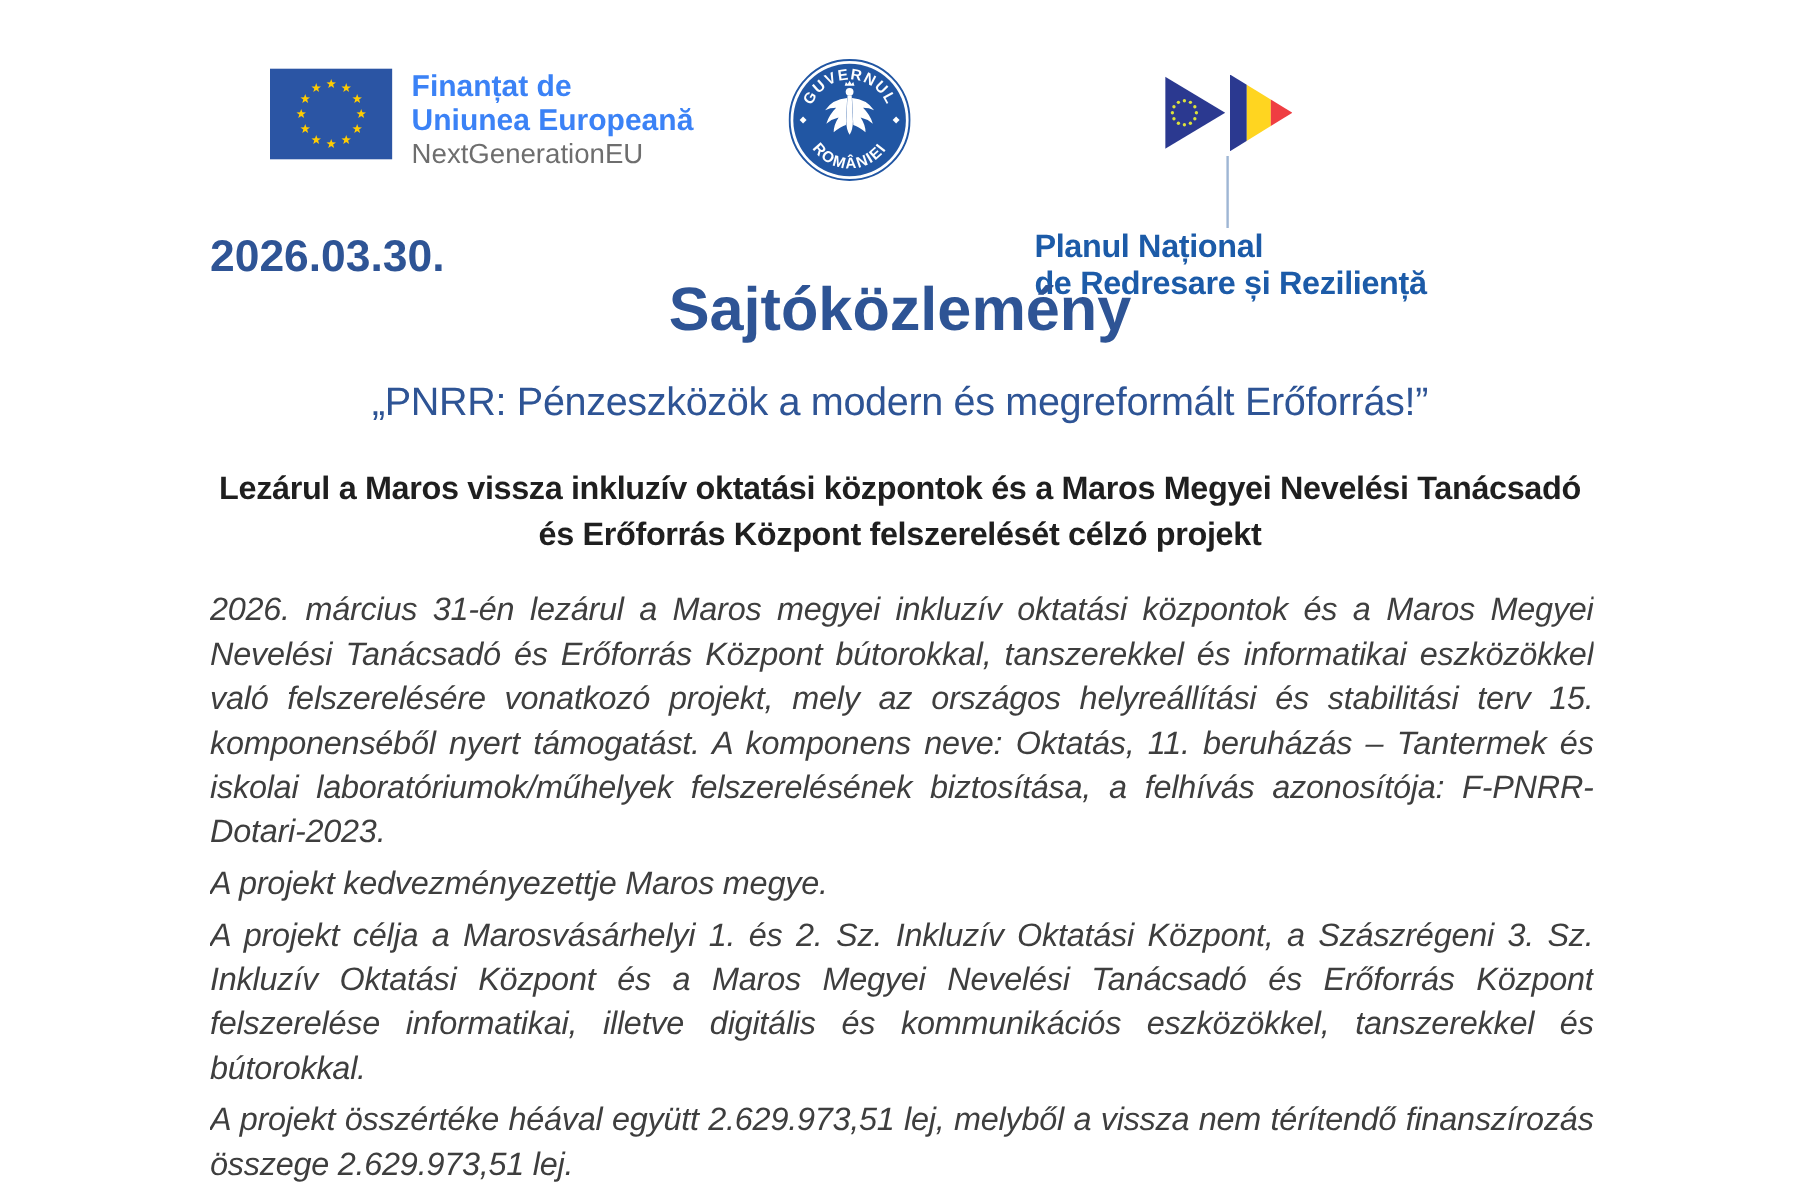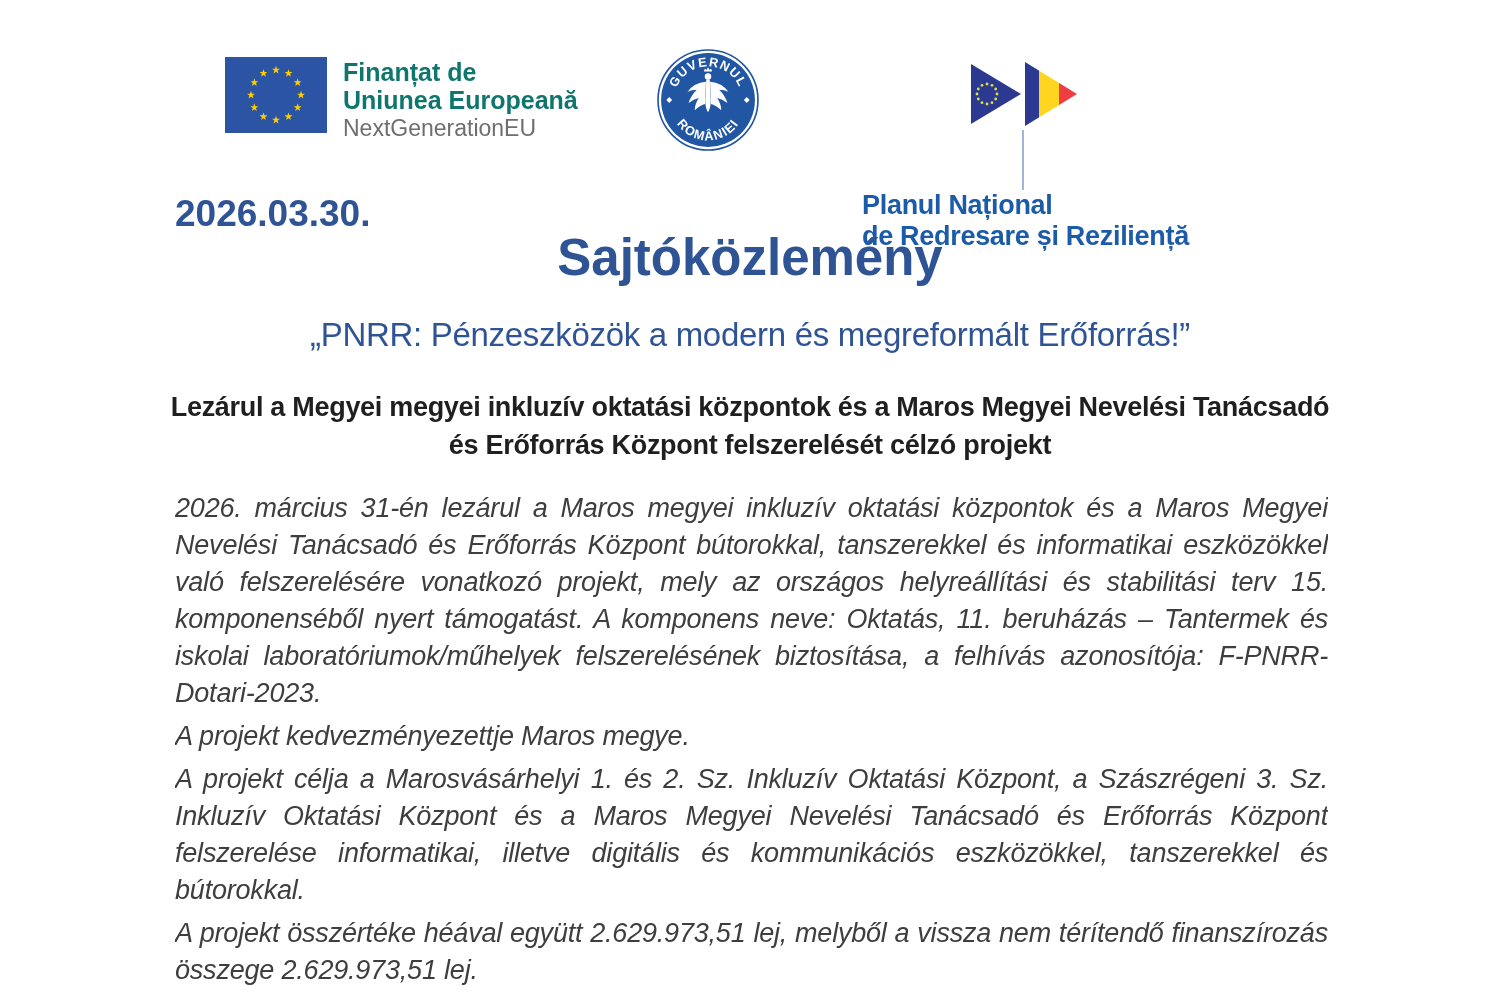--- a/index.html
+++ b/index.html
@@ -10,21 +10,21 @@
     background:#ffffff;
     overflow:hidden;
     font-family:"Liberation Sans", sans-serif;
   }
 
   
   .eu-logo { position:absolute; left:225px; top:57px; display:flex; }
   .eu-flag { width:102px; height:76px; display:block; }
   .eu-text { margin-left:16px; padding-top:1px; }
   .eu-text .l1, .eu-text .l2 {
-    font-weight:bold; font-size:25px; line-height:28px; color:#0f766e;
+    font-weight:bold; font-size:25px; line-height:28px; color:#3b82f6;
   }
   .eu-text .l3 { font-size:23px; line-height:29px; color:#6E6E6E; }
 
   .gov-seal { position:absolute; left:657px; top:49px; width:102px; height:102px; }
   .gov-seal svg { width:102px; height:102px; display:block; }
 
   .pnrr-logo { position:absolute; left:862px; top:62px; display:flex; align-items:center;flex-direction:column; }
   .pnrr-marks { width:108px; height:68px; display:block; }
   .pnrr-divider { width:2px; height:60px; background:#9FB6D4; margin:0 12px 0 8px; }
   .pnrr-text { font-weight:bold; font-size:27px; line-height:31px; color:#1C5BA8; letter-spacing:-0.3px; }
@@ -144,21 +144,21 @@
     <div class="pnrr-divider"></div>
     <div class="pnrr-text">
       <div>Planul Național</div>
       <div>de Redresare și Reziliență</div>
     </div>
   </div>
 
   <div class="doc-date">2026.03.30.</div>
   <div class="doc-title">Sajtóközlemény</div>
   <div class="doc-subtitle">„PNRR: Pénzeszközök a modern és megreformált Erőforrás!”</div>
-  <div class="doc-heading">Lezárul a Megyei megyei inkluzív oktatási központok és a Maros Megyei Nevelési Tanácsadó és Erőforrás Központ felszerelését célzó projekt</div>
+  <div class="doc-heading">Lezárul a Maros vissza inkluzív oktatási központok és a Maros Megyei Nevelési Tanácsadó és Erőforrás Központ felszerelését célzó projekt</div>
 
   <div class="doc-body">
     <p>2026. március 31-én lezárul a Maros megyei inkluzív oktatási központok és a Maros Megyei Nevelési Tanácsadó és Erőforrás Központ bútorokkal, tanszerekkel és informatikai eszközökkel való felszerelésére vonatkozó projekt, mely az országos helyreállítási és stabilitási terv 15. komponenséből nyert támogatást. A komponens neve: Oktatás, 11. beruházás – Tantermek és iskolai laboratóriumok/műhelyek felszerelésének biztosítása, a felhívás azonosítója: F-PNRR-Dotari-2023.</p>
     <p>A projekt kedvezményezettje Maros megye.</p>
     <p>A projekt célja a Marosvásárhelyi 1. és 2. Sz. Inkluzív Oktatási Központ, a Szászrégeni 3. Sz. Inkluzív Oktatási Központ és a Maros Megyei Nevelési Tanácsadó és Erőforrás Központ felszerelése informatikai, illetve digitális és kommunikációs eszközökkel, tanszerekkel és bútorokkal.</p>
     <p>A projekt összértéke héával együtt 2.629.973,51 lej, melyből a vissza nem térítendő finanszírozás összege 2.629.973,51 lej.</p>
     <p>A projekt kezdésének időpontja: 2023.08.08. A projekt befejezési dátuma: 2026.03.31.</p>
   </div>
 
 </div>

